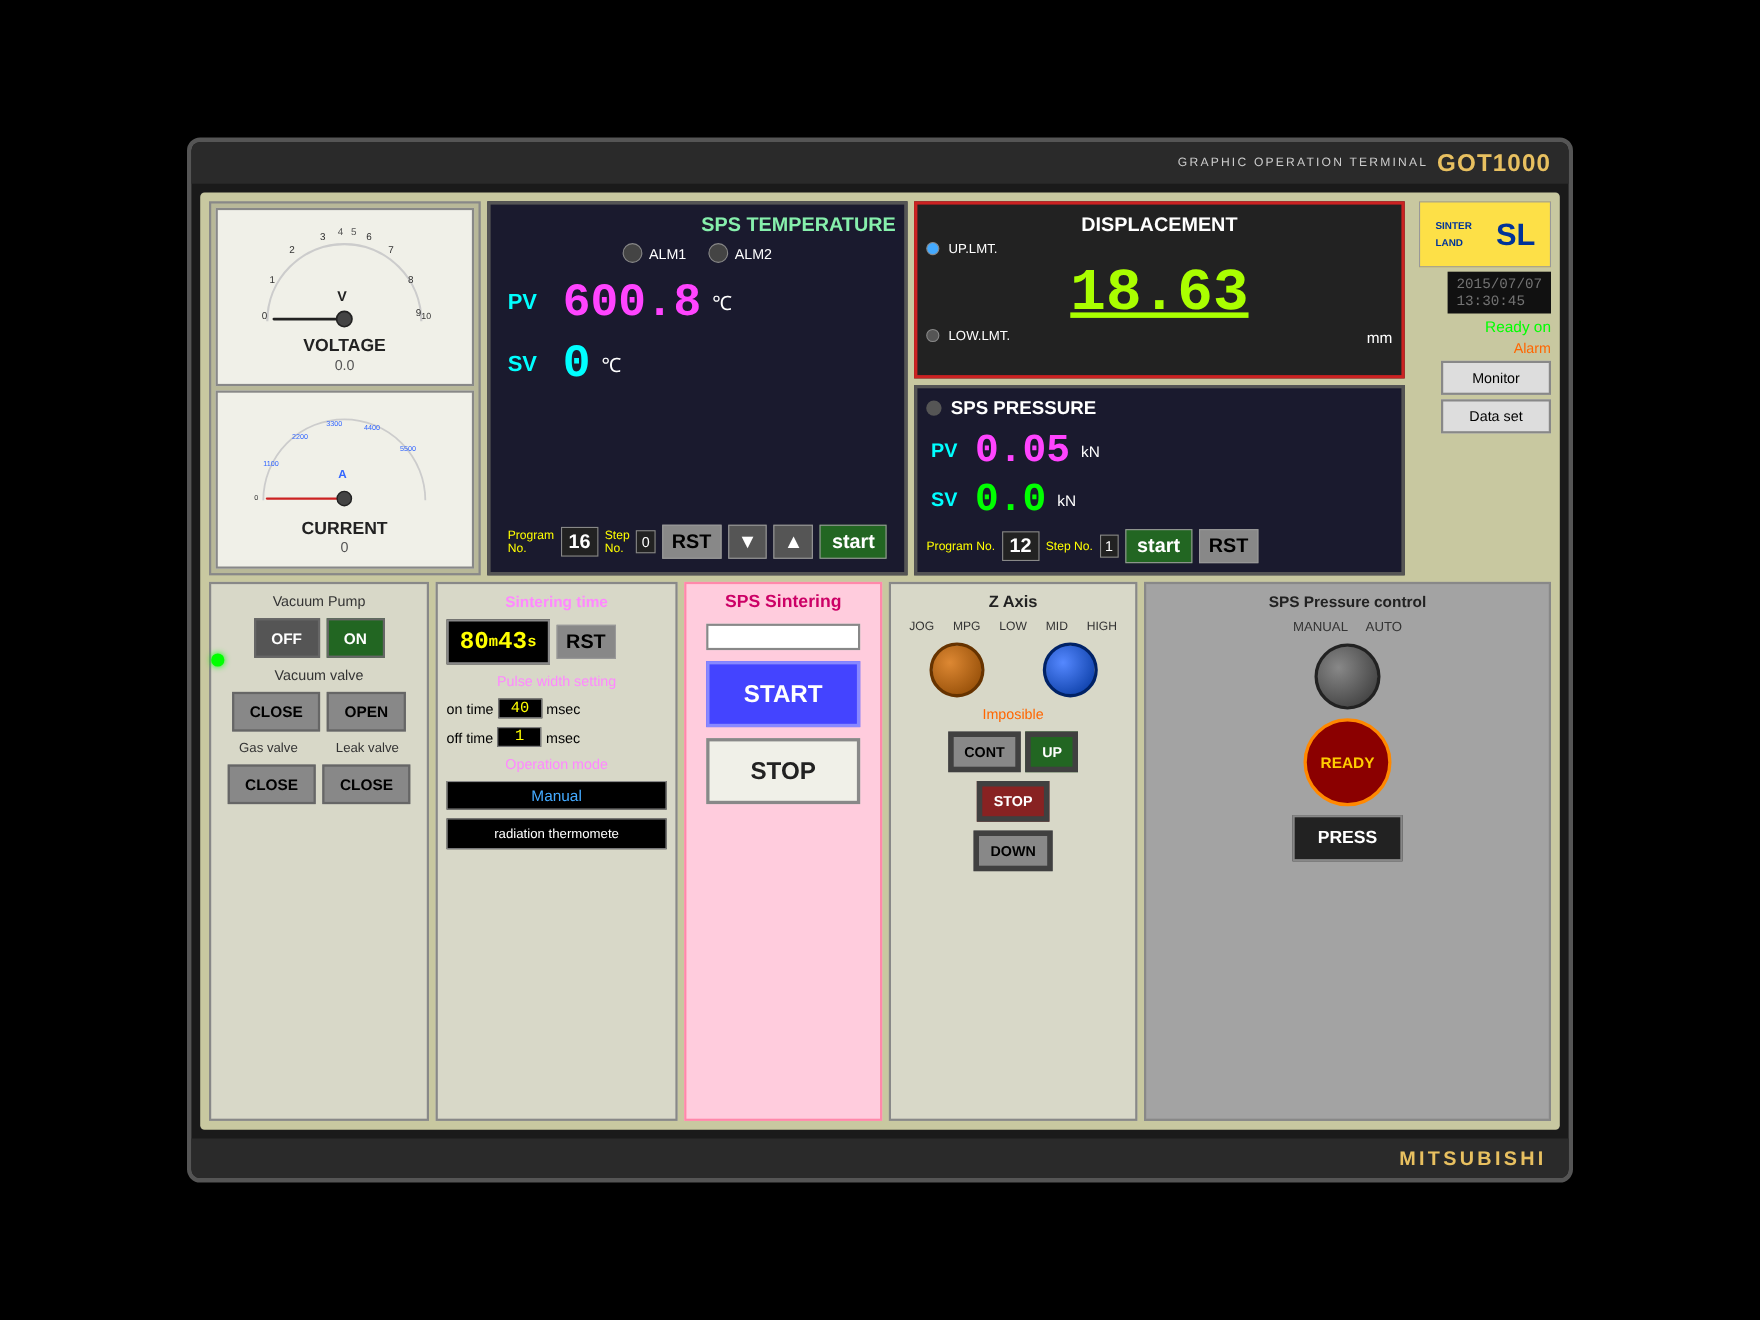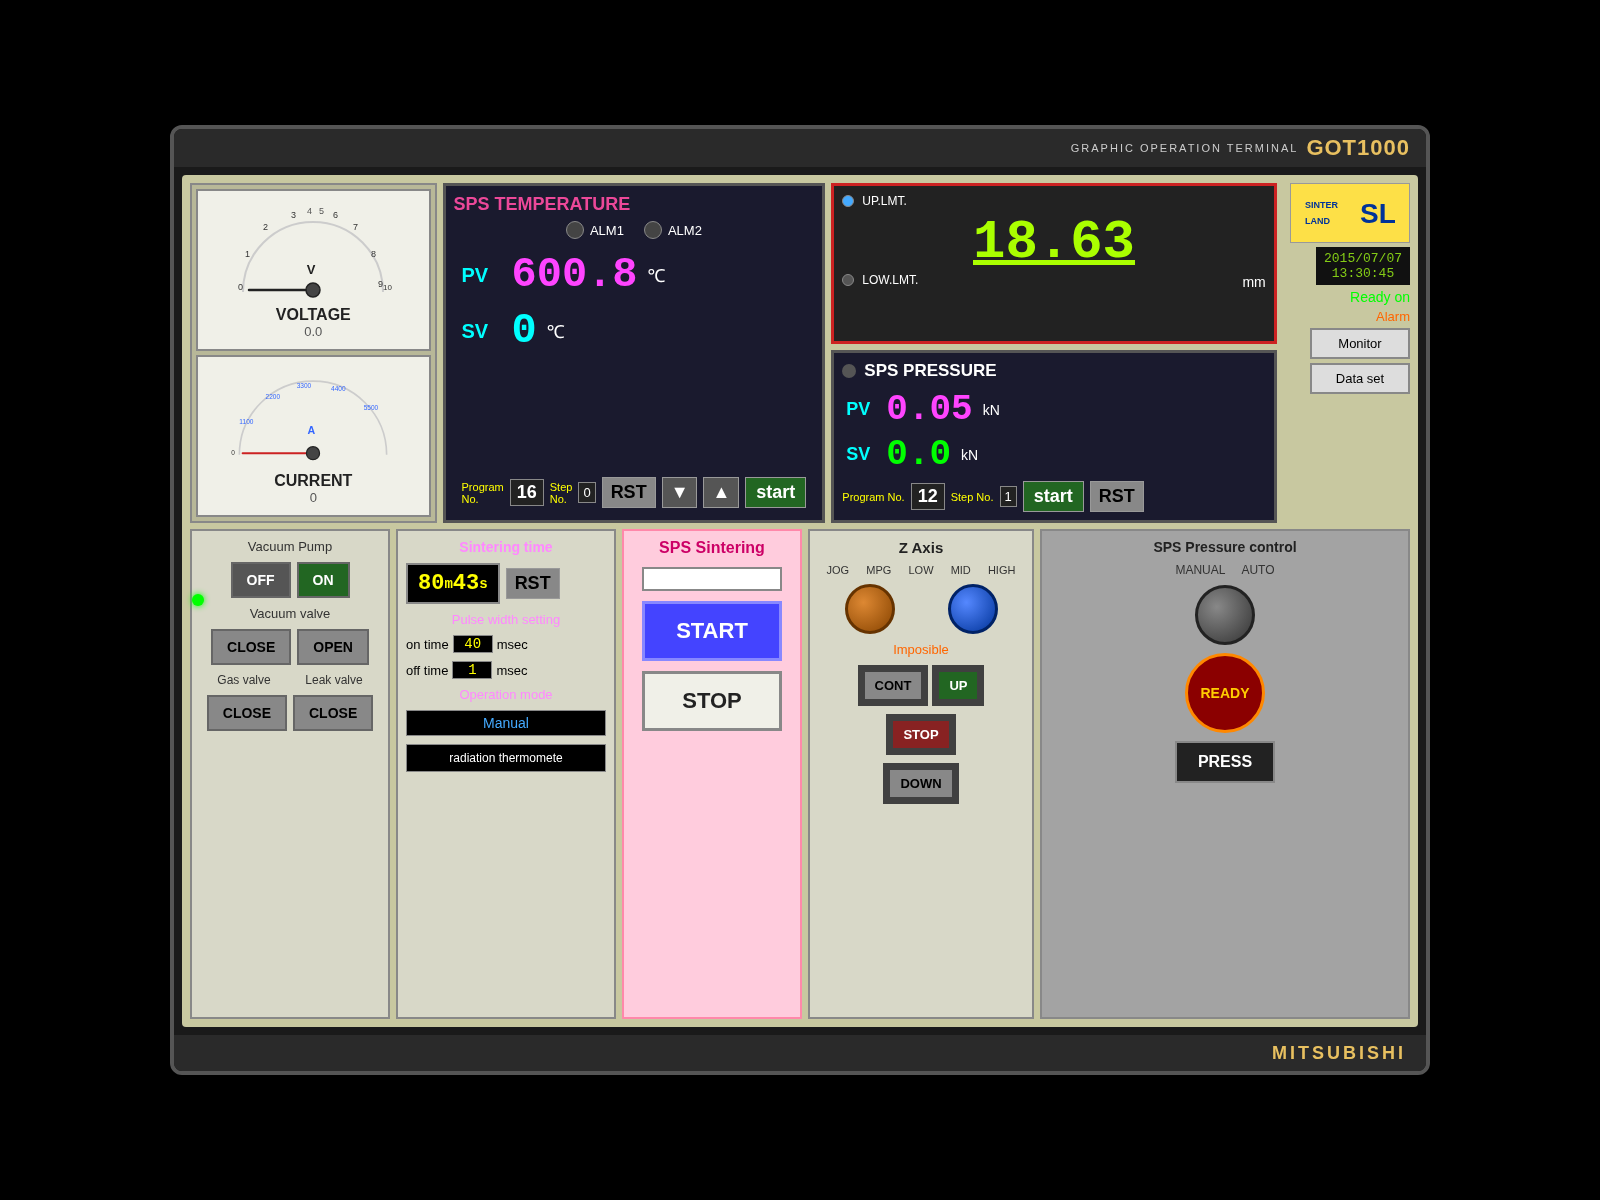--- a/index.html
+++ b/index.html
@@ -98,24 +98,24 @@
     
     .sps-temp-panel {
       flex: 1;
       background: #1a1a2e;
       border: 3px solid #555;
       display: flex;
       flex-direction: column;
       padding: 8px;
     }
     .sps-temp-title {
-      color: #ec4899;
+      color: #86efac;
       font-size: 18px;
       font-weight: bold;
-      text-align: left;
+      text-align: right;
       margin-bottom: 6px;
     }
     .alm-row {
       display: flex;
       gap: 20px;
       justify-content: center;
       margin-bottom: 8px;
     }
     .alm-item {
       display: flex;
@@ -233,25 +233,25 @@
       align-items: center;
       justify-content: center;
       font-size: 10px;
       color: #003399;
       font-weight: bold;
       border: 1px solid #999;
       text-align: center;
     }
     .datetime-box {
       background: #111;
-      color: #84cc16;
+      color: #737373;
       font-size: 13px;
       font-family: 'Courier New', monospace;
       padding: 4px 8px;
-      text-align: center;
+      text-align: left;
     }
     .status-ready {
       color: #00ff00;
       font-size: 14px;
       font-weight: normal;
       text-align: right;
       margin-left: 24px;
     }
     .alarm-label {
       color: #ff6600;
@@ -447,21 +447,21 @@
     .imposible-label { color: #ff6600; font-size: 13px; text-align: center; }
     .zaxis-btn-row {
       display: flex;
       gap: 4px;
       justify-content: center;
     }
     .z-btn {
       padding: 6px 10px;
       font-size: 13px;
       font-weight: bold;
-      border: 7px solid #404040;
+      border: 5px solid #404040;
       cursor: pointer;
     }
     .btn-cont { background: #888; color: #000; }
     .btn-up { background: #226622; color: #fff; }
     .btn-stop { background: #882222; color: #fff; }
     .btn-down { background: #888; color: #000; }
     
     .sps-press-ctrl-panel {
       flex: 1;
       background: #a3a3a3;
@@ -631,20 +631,21 @@
           <button class="ctrl-btn rst-btn">RST</button>
           <button class="ctrl-btn">▼</button>
           <button class="ctrl-btn">▲</button>
           <button class="ctrl-btn start-btn">start</button>
         </div>
       </div>
 
       <div class="right-panels">
 
         <div class="displacement-panel">
+          <div class="disp-title">DISPLACEMENT</div>
           <div class="disp-lmt-row">
             <div class="lmt-dot active"></div>
             <span class="lmt-label">UP.LMT.</span>
           </div>
           <div class="disp-value">18.63</div>
           <div style="display:flex;justify-content:space-between;align-items:center">
             <div class="disp-lmt-row">
               <div class="lmt-dot"></div>
               <span class="lmt-label">LOW.LMT.</span>
             </div>

